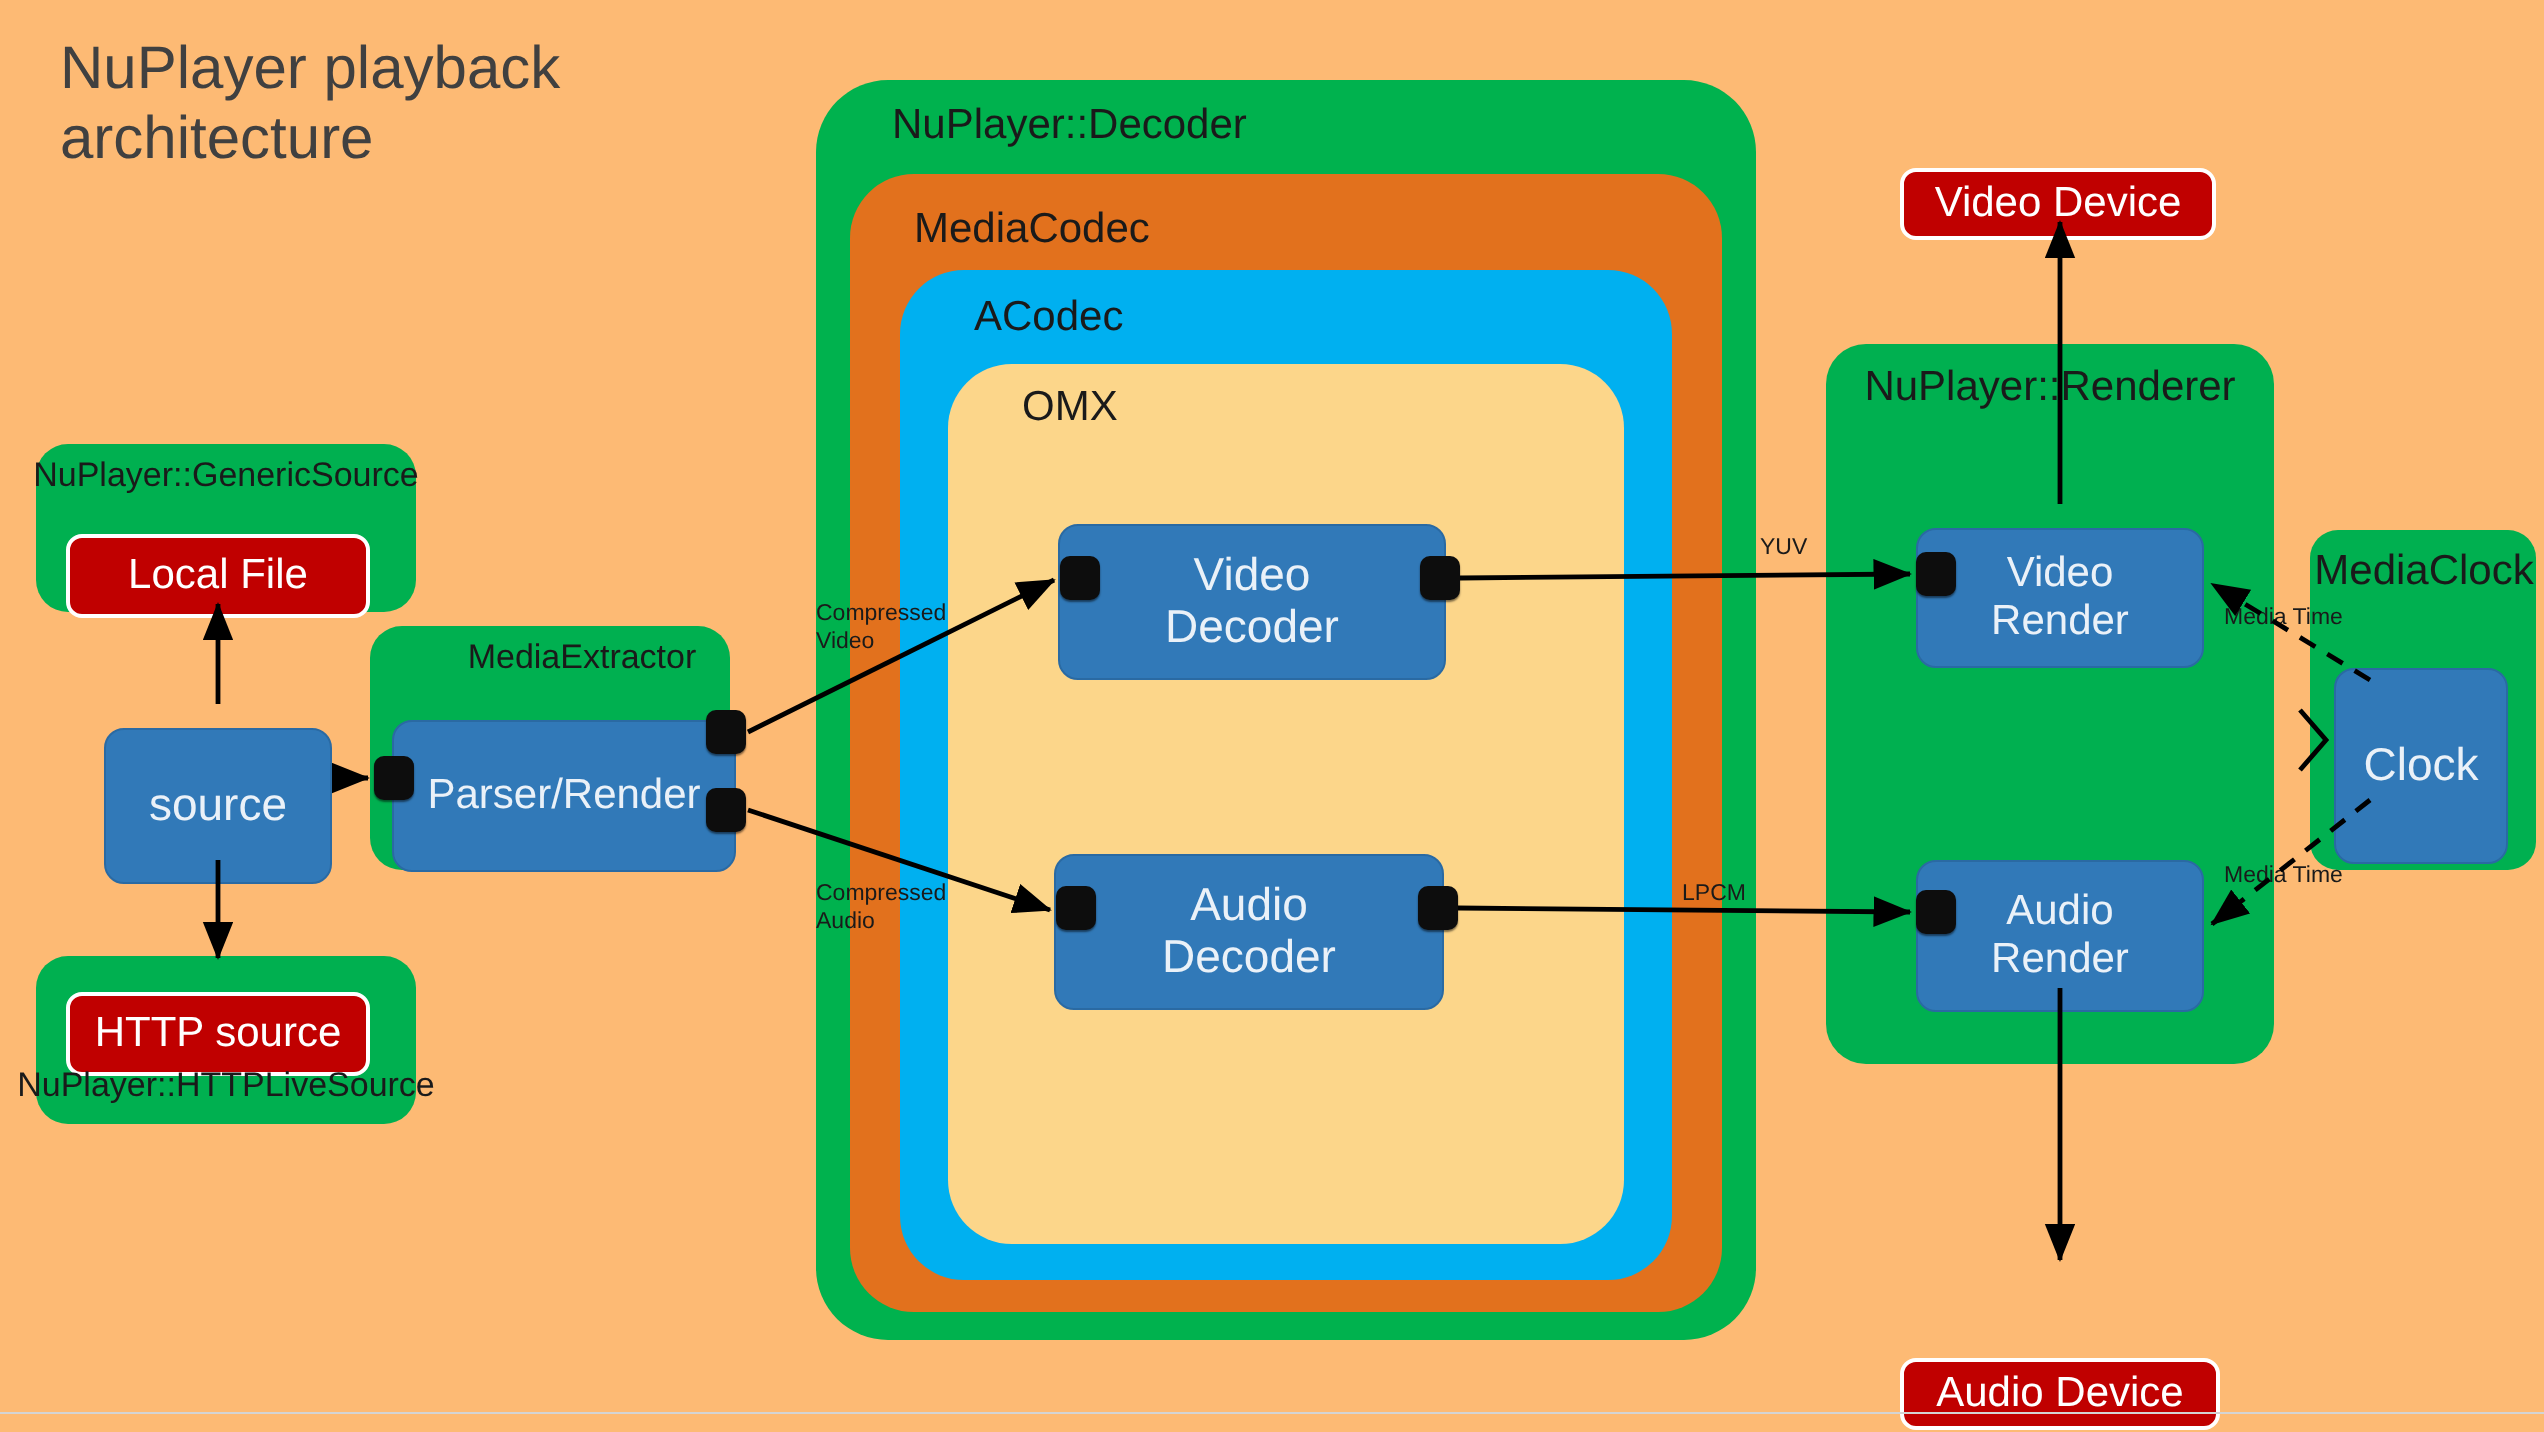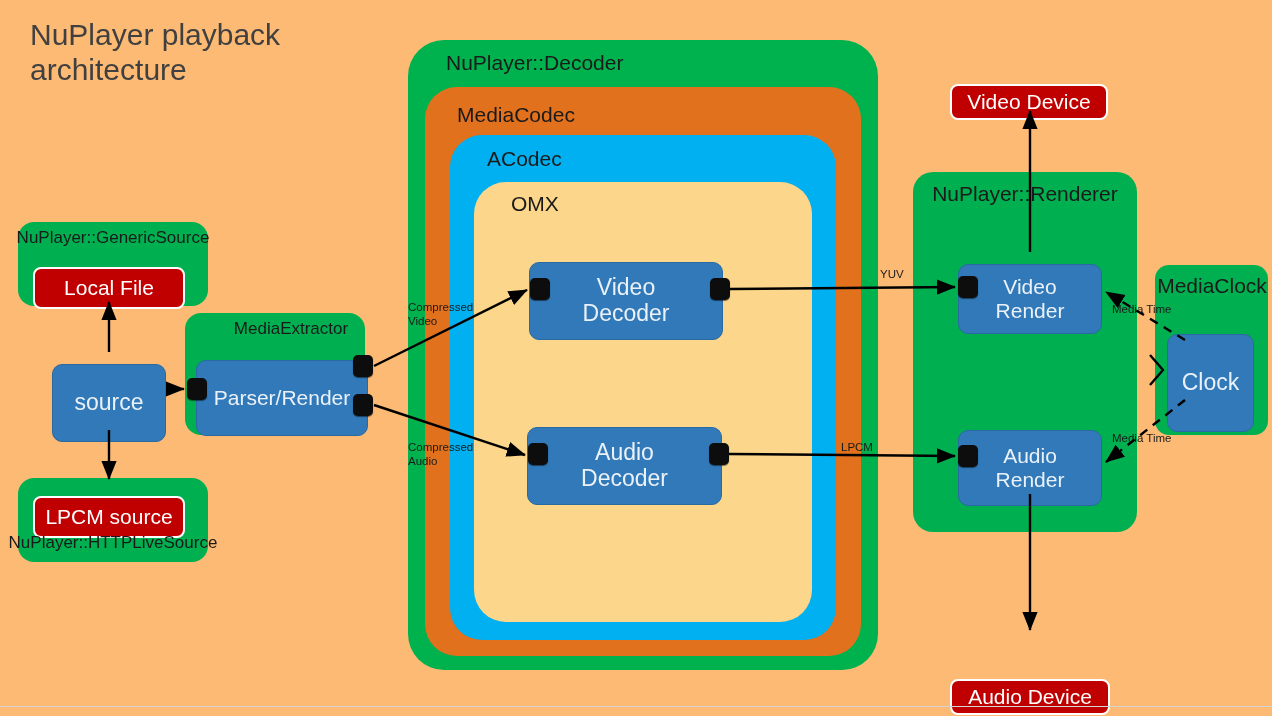--- a/index.html
+++ b/index.html
@@ -121,21 +121,21 @@
   <div id="title">NuPlayer playback
 architecture</div>
 
   <div class="green-container" style="left:18px; top:222px; width:190px; height:84px;"></div>
   <div class="container-label small" style="left:14px; top:228px; width:198px; text-align:center;">NuPlayer::GenericSource</div>
   <div class="box blue-box" style="left:52px; top:352px; width:114px; height:78px;">source</div>
 
   <div class="box red-box" style="left:33px; top:255px; width:152px; height:42px;">Local File</div>
 
   <div class="green-container" style="left:18px; top:478px; width:190px; height:84px;"></div>
-  <div class="box red-box" style="left:33px; top:484px; width:152px; height:42px;">LPCM source</div>
+  <div class="box red-box" style="left:33px; top:484px; width:152px; height:42px;">HTTP source</div>
   <div class="container-label small" style="left:6px; top:533px; width:214px; text-align:center;">NuPlayer::HTTPLiveSource</div>
 
   <div class="green-container" style="left:185px; top:313px; width:180px; height:122px;"></div>
   <div class="container-label small" style="left:185px; top:319px; width:180px; text-align:center;padding-left:32px;">MediaExtractor</div>
   <div class="box blue-box sm" style="left:196px; top:348px; width:172px; height:76px;">Parser/Render</div>
   <div class="port" style="left:187px; top:378px;"></div>
   <div class="port" style="left:353px; top:355px;"></div>
   <div class="port" style="left:353px; top:394px;"></div>
 
   <div class="layer green-container decoder-outer" style="left:408px; top:40px; width:470px; height:630px; border-radius:36px;"></div>

